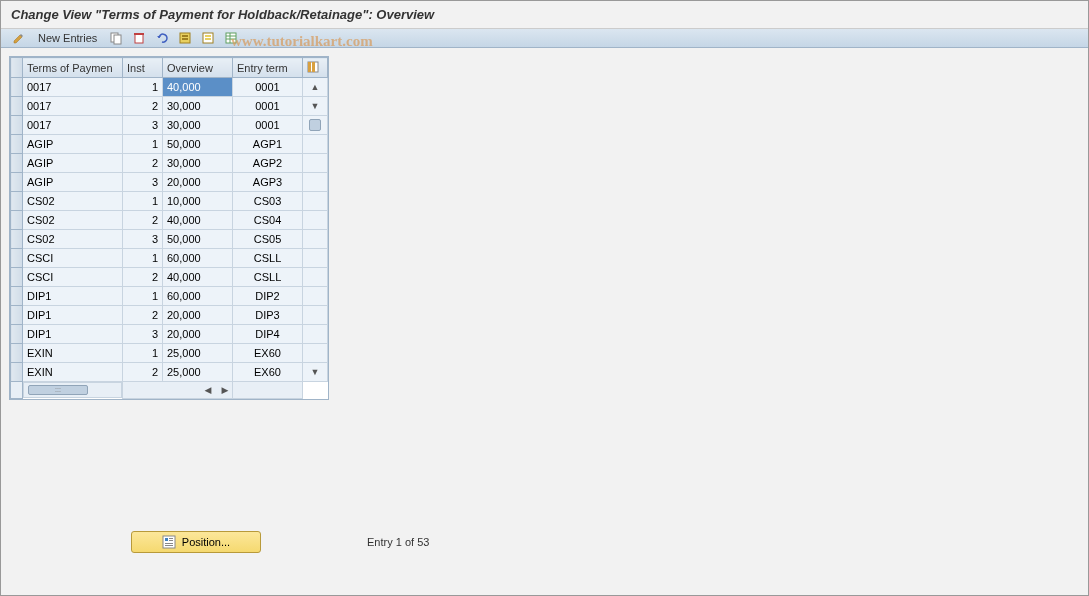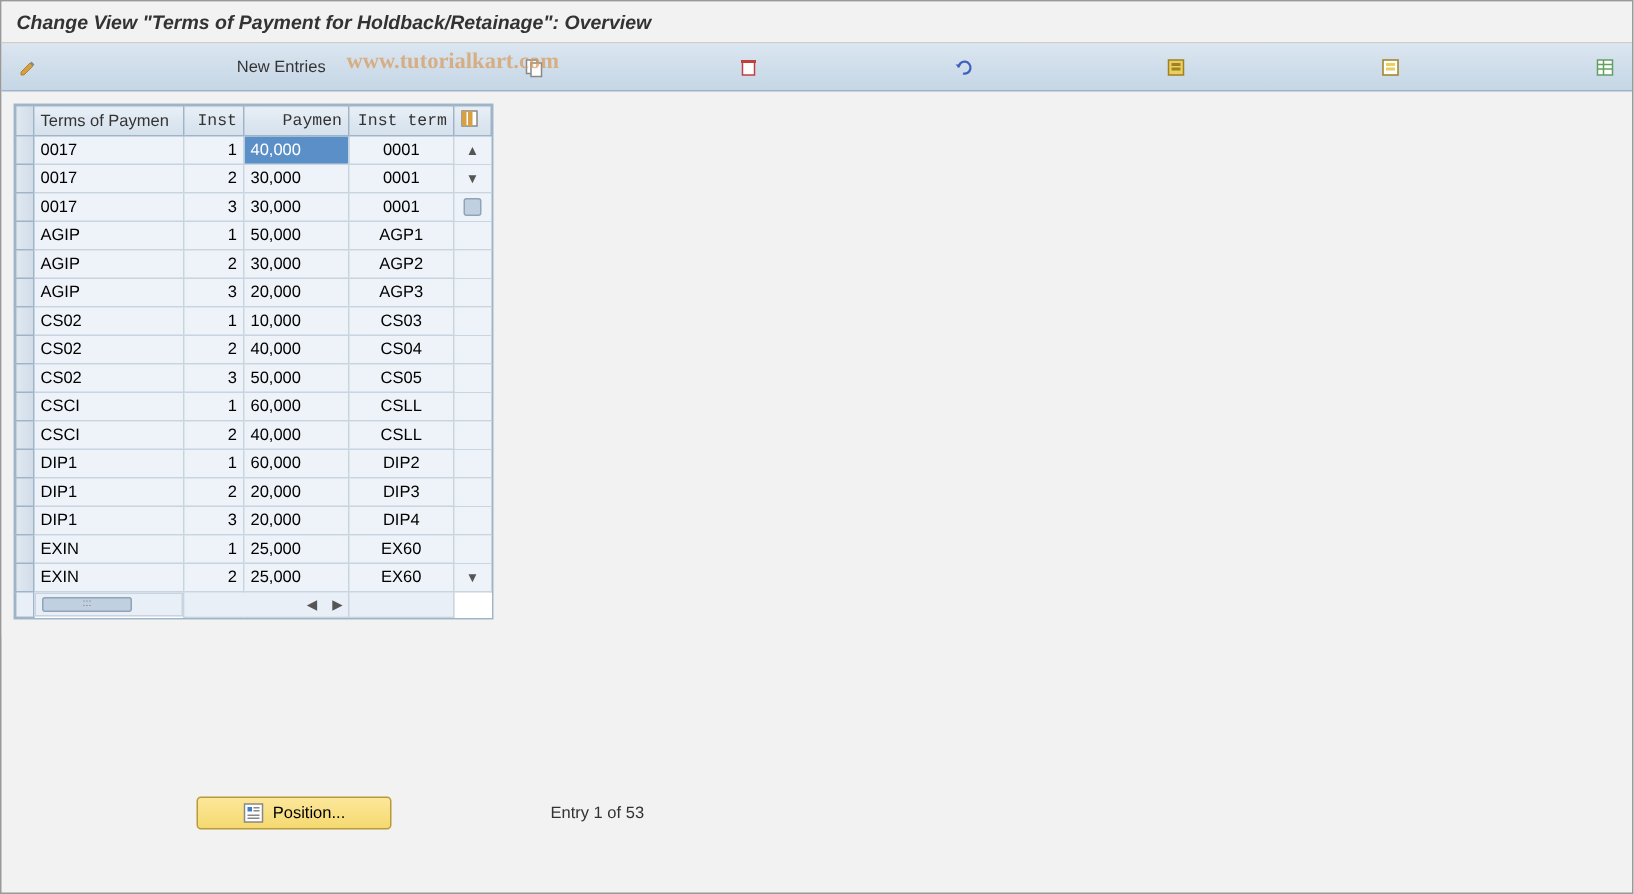--- a/index.html
+++ b/index.html
@@ -26,23 +26,22 @@
       color: #333;
       border-bottom: 1px solid #ccc;
     }
     .toolbar {
       background: linear-gradient(to bottom, #dbe6f0, #c5d6e6);
       padding: 4px 8px;
       display: flex;
       align-items: center;
       gap: 3px;
       border-bottom: 1px solid #a0b4c8;
-      height: 32px;
+      height: 19px;
       position: relative;
-      justify-content: space-between;
     }
     .toolbar-btn {
       display: inline-flex;
       align-items: center;
       justify-content: center;
       width: 20px;
       height: 20px;
       cursor: pointer;
       border-radius: 2px;
     }
@@ -204,22 +203,21 @@
       width: 14px;
       height: 14px;
       display: inline-flex;
     }
     .entry-text {
       color: #333;
       font-size: 11px;
       padding-left: 16px;
     }
     th.col-inst, th.col-percent, th.col-pmnt {
-      text-align: right;
-      font-family: Liberation Mono, monospace;
+      text-align: left;
     }
   </style>
 </head>
 <body>
 
 <div class="title-bar">
   <span>Change View "Terms of Payment for Holdback/Retainage": Overview</span>
 </div>
 
 <div class="toolbar">
@@ -276,22 +274,22 @@
 </div>
 
 <div class="content-area">
   <div class="table-wrap">
     <table class="data-table">
       <thead>
         <tr>
           <th class="row-selector"></th>
           <th class="col-terms">Terms of Paymen</th>
           <th class="col-inst">Inst</th>
-          <th class="col-percent">Paymen</th>
-          <th class="col-pmnt">Inst term</th>
+          <th class="col-percent">Overview</th>
+          <th class="col-pmnt">Entry term</th>
           <th class="config-col">
             <svg width="12" height="12" viewBox="0 0 12 12">
               <rect x="1" y="1" width="10" height="10" fill="#fff" stroke="#888"></rect>
               <rect x="1" y="1" width="3" height="10" fill="#d8a040"></rect>
               <rect x="5" y="1" width="3" height="10" fill="#d8a040"></rect>
             </svg>
           </th>
         </tr>
       </thead>
       <tbody id="table-body">

